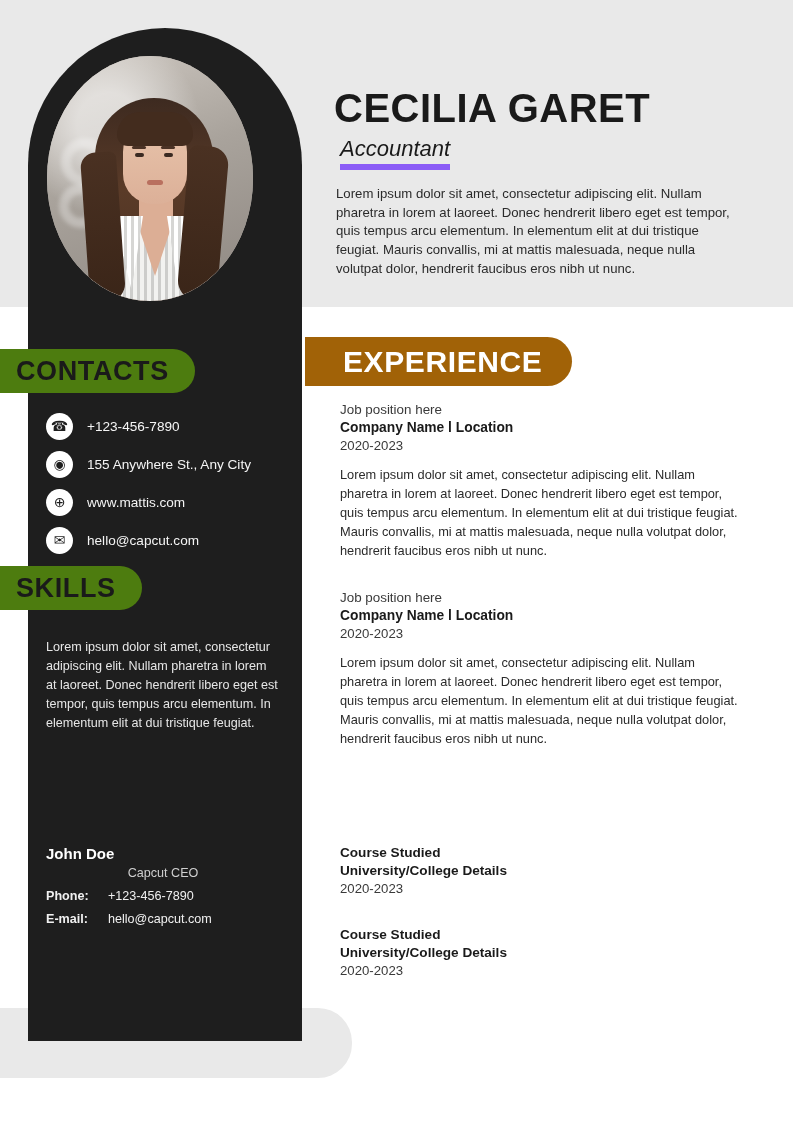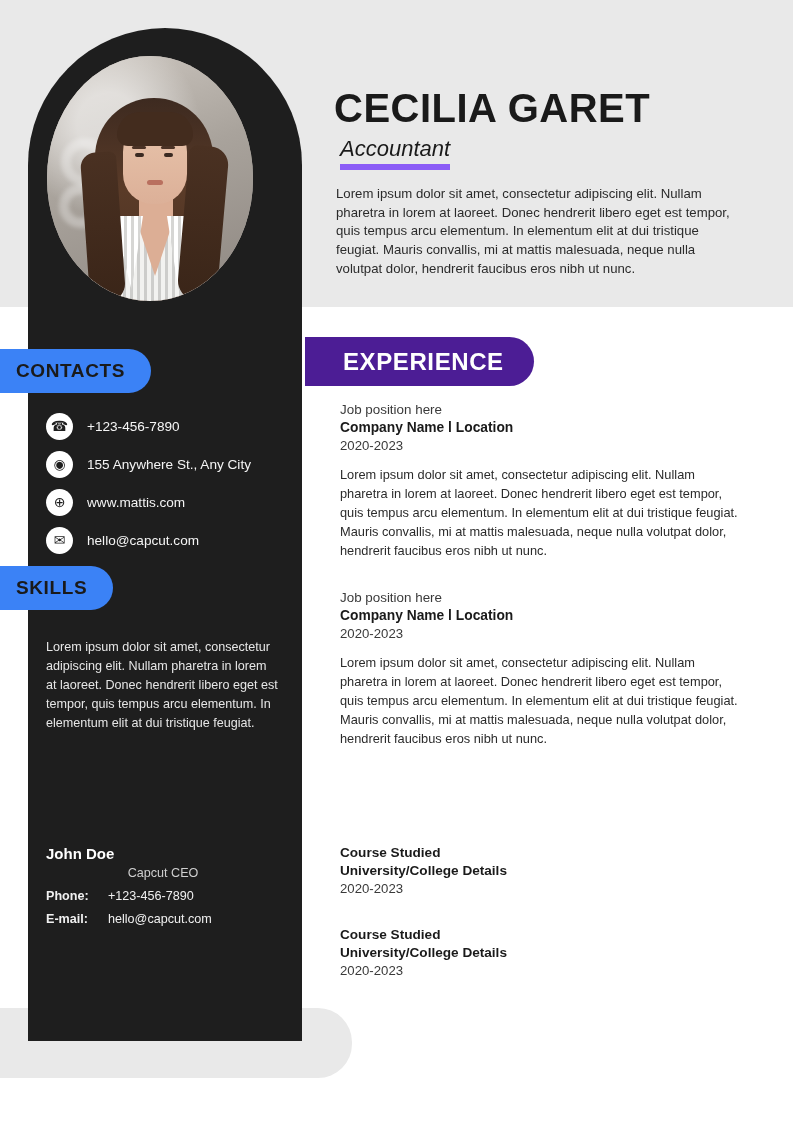--- a/index.html
+++ b/index.html
@@ -150,30 +150,30 @@
     font-size: 13.2px; line-height: 1.42; color: #2b2b2b;
   }
 
   
   .pill {
     position: absolute;
     display: flex; align-items: center;
     font-weight: 800; letter-spacing: 0.6px;
   }
   .pill-light {
-    background: #3b82f6; color: #1a1a1a;
+    background: #4d7c0f; color: #1a1a1a;
     border-radius: 0 22px 22px 0;
     height: 44px; padding: 0 26px 0 16px;
-    font-size: 19px;
+    font-size: 27px;
   }
   .pill-dark {
-    background: #4c1d95; color: #ffffff;
+    background: #a16207; color: #ffffff;
     border-radius: 0 30px 30px 0;
     height: 49px; padding: 0 30px 0 38px;
-    font-size: 24px;
+    font-size: 30px;
   }
   #pill-contacts { left: 0px; top: 349px; }
   #pill-skills   { left: 0px; top: 566px; }
   #pill-reference{ left: 0px; top: 777px; }
   #pill-experience { left: 305px; top: 337px; }
   #pill-education  { left: 305px; top: 776px; }
 
   
   .contact-list { position: absolute; left: 46px; top: 408px; width: 250px; }
   .contact-row { display: flex; align-items: center; height: 36px; margin-bottom: 2px; }

